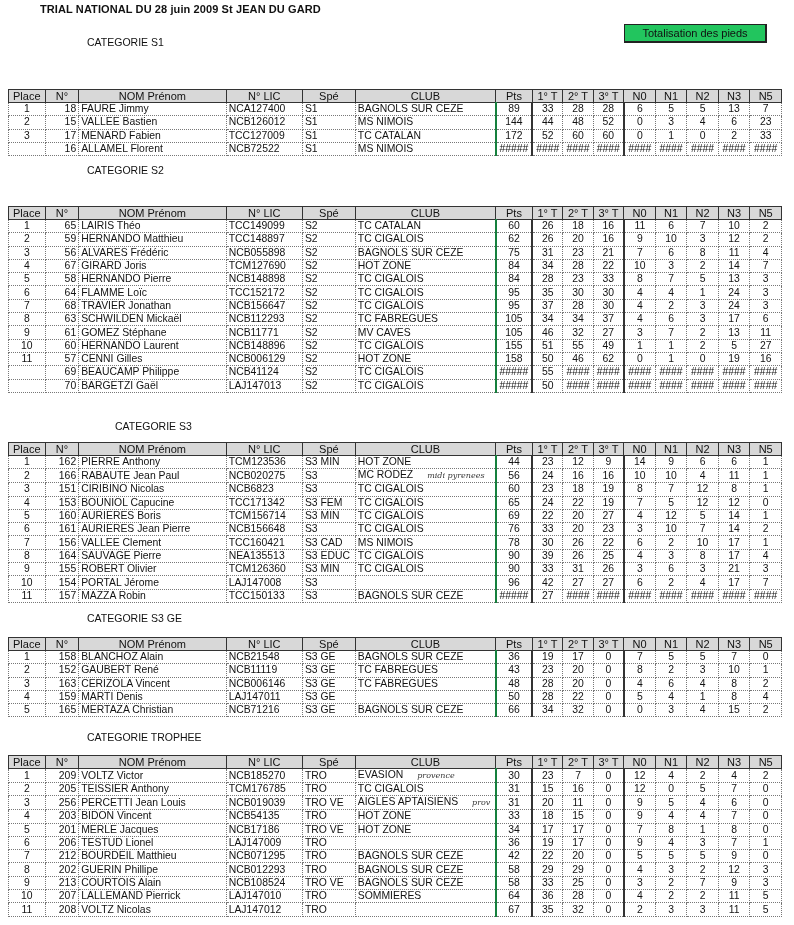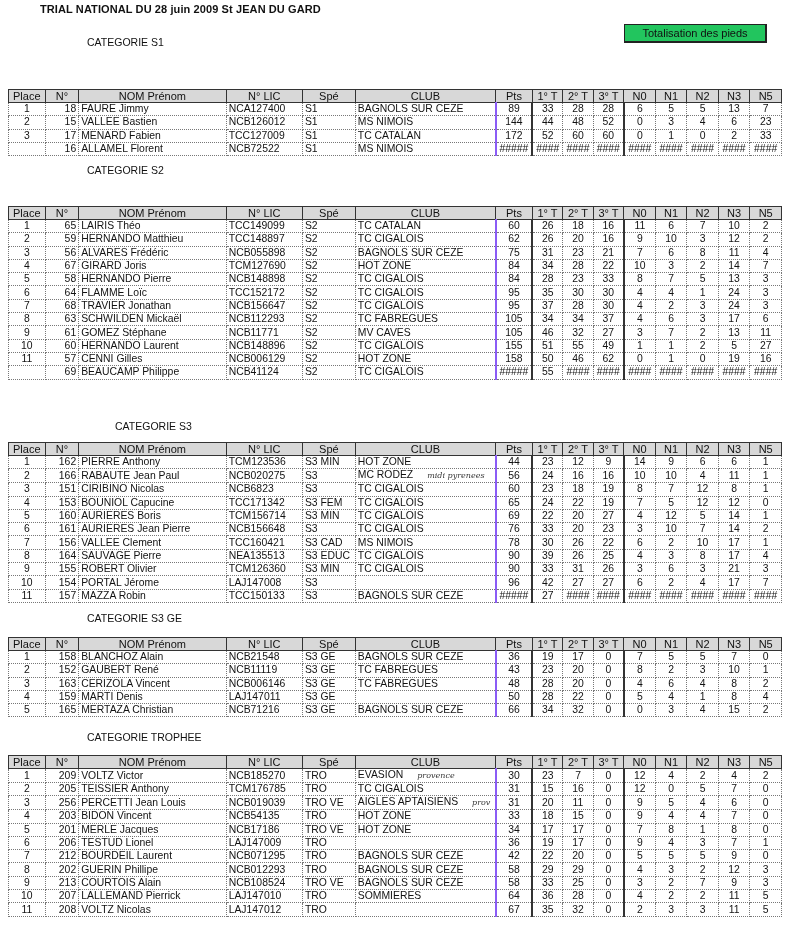--- a/index.html
+++ b/index.html
@@ -26,21 +26,21 @@
   table.res th {
     background: #d8d8d8; border: 1.6px solid #333; font-weight: normal;
     height: 12px; padding: 0; font-size: 11px; line-height: 12px;
   }
   table.res td {
     border: 1px dotted #777; padding: 0 2px; height: 12.3px; line-height: 12px;
     white-space: nowrap; overflow: hidden;
   }
   table.res td.c { text-align: center; }
   table.res td.r { text-align: right; }
-  table.res td.pts { border-left: 2px solid #8b5cf6; border-right: 2px solid #333; text-align: center; }
+  table.res td.pts { border-left: 2px solid #15803d; border-right: 2px solid #333; text-align: center; }
   table.res td.n0 { border-left: 2px solid #333; }
   table.res tr:last-child td { border-bottom: 1px dotted #777; }
   .note { font-family: "DejaVu Serif", serif; font-style: italic; font-size: 8px; color: #333; margin-left: 14px; }
   col.place { width: 36px; } col.num { width: 33px; } col.nom { width: 145px; }
   col.lic { width: 75px; } col.spe { width: 52px; } col.club { width: 138px; }
   col.pts { width: 36px; } col.t { width: 30px; } col.n { width: 31px; }
 </style>
 </head>
 <body>
 
@@ -393,20 +393,37 @@
           <td class="pts">#####</td>
           <td class="c">55</td>
           <td class="c">####</td>
           <td class="c">####</td>
           <td class="c n0">####</td>
           <td class="c">####</td>
           <td class="c">####</td>
           <td class="c">####</td>
           <td class="c">####</td>
         </tr>
+        <tr>
+          <td class="c"></td>
+          <td class="r">70</td>
+          <td>BARGETZI Gaël</td>
+          <td>LAJ147013</td>
+          <td>S2</td>
+          <td>TC CIGALOIS</td>
+          <td class="pts">#####</td>
+          <td class="c">50</td>
+          <td class="c">####</td>
+          <td class="c">####</td>
+          <td class="c n0">####</td>
+          <td class="c">####</td>
+          <td class="c">####</td>
+          <td class="c">####</td>
+          <td class="c">####</td>
+        </tr>
       </tbody>
     </table>
     <div class="cat-title" style="top: 420px; margin-left: 28px;">CATEGORIE S3</div>
     <table class="res" style="top: 442px;">
       <colgroup>
         <col class="place">
         <col class="num">
         <col class="nom">
         <col class="lic">
         <col class="spe">
@@ -893,21 +910,21 @@
           <td class="c">0</td>
           <td class="c n0">9</td>
           <td class="c">4</td>
           <td class="c">3</td>
           <td class="c">7</td>
           <td class="c">1</td>
         </tr>
         <tr>
           <td class="c">7</td>
           <td class="r">212</td>
-          <td>BOURDEIL Laurent</td>
+          <td>BOURDEIL Matthieu</td>
           <td>NCB071295</td>
           <td>TRO</td>
           <td>BAGNOLS SUR CEZE</td>
           <td class="pts">42</td>
           <td class="c">22</td>
           <td class="c">20</td>
           <td class="c">0</td>
           <td class="c n0">5</td>
           <td class="c">5</td>
           <td class="c">5</td>

